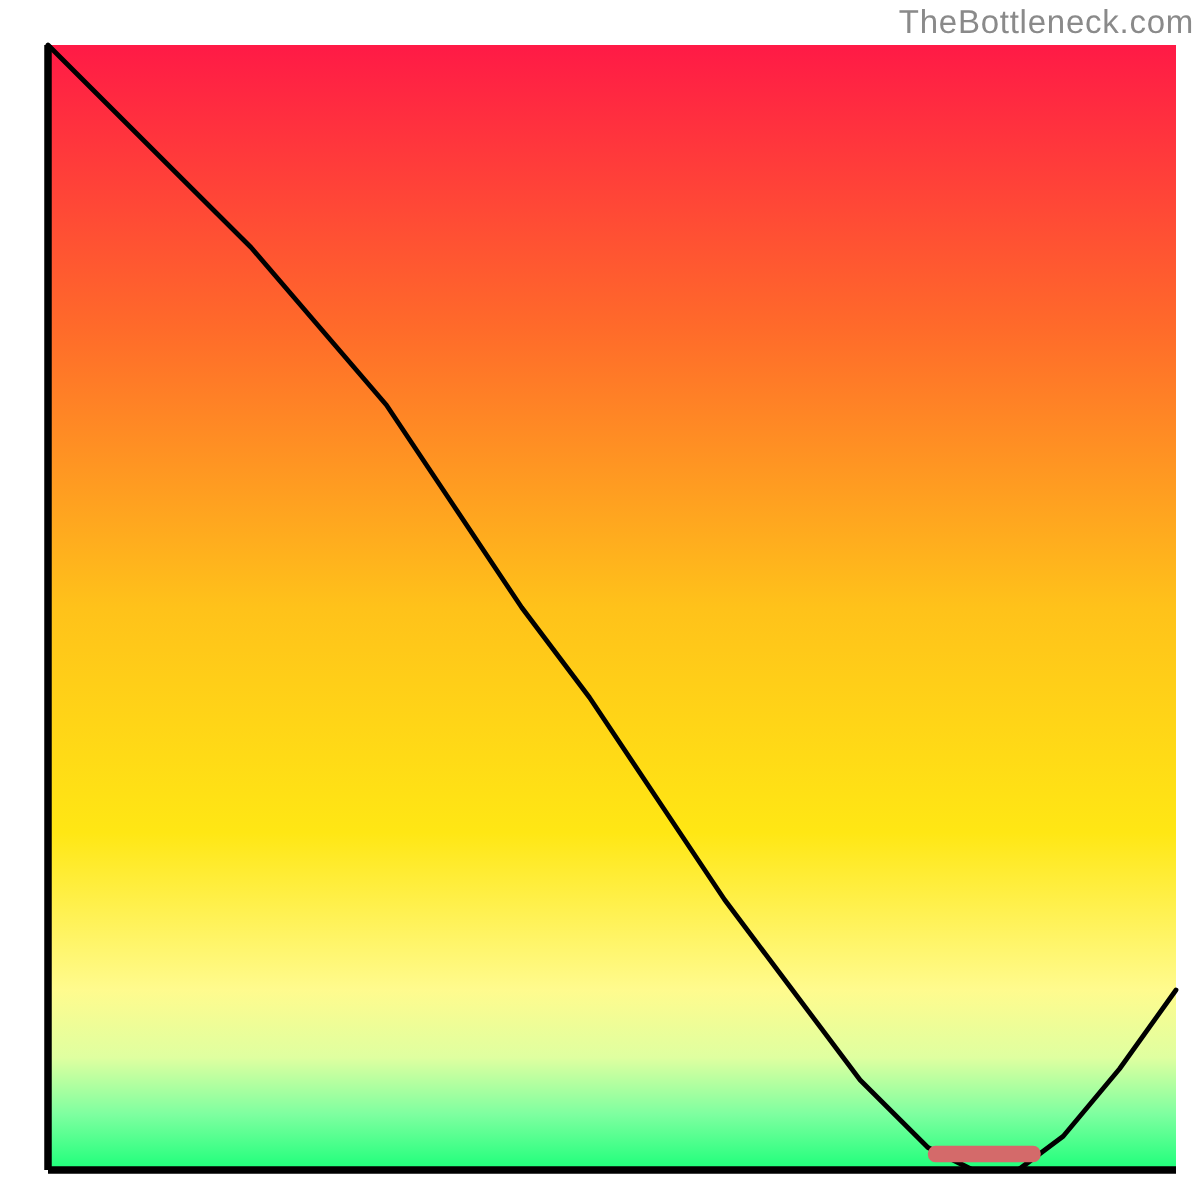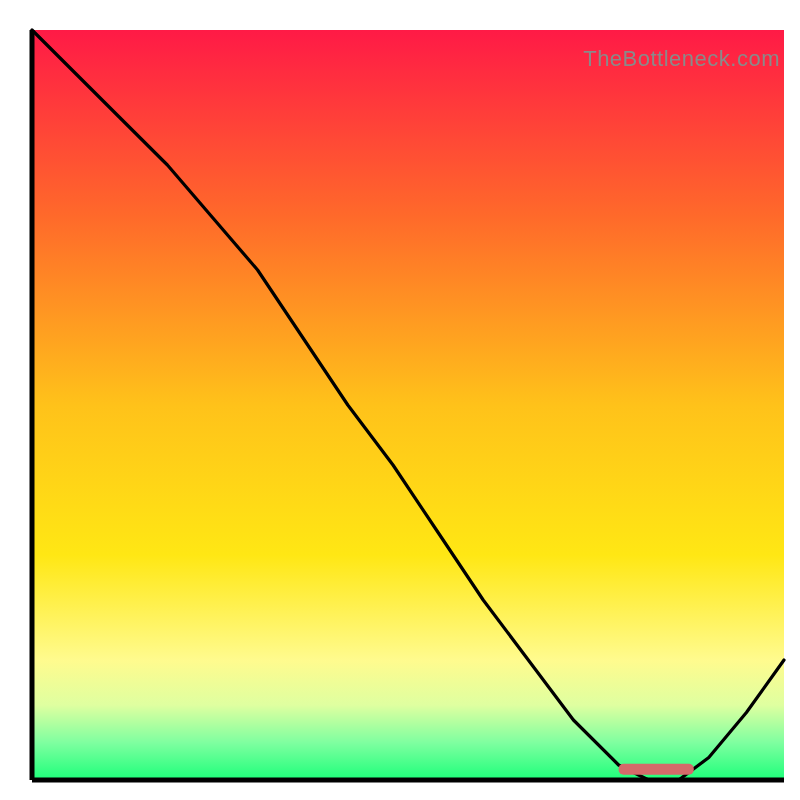--- a/index.html
+++ b/index.html
@@ -1,27 +1,26 @@
 <!DOCTYPE html>
 <html><head>
 <meta charset="utf-8">
 <style>
 html,body{margin:0;padding:0;width:800px;height:800px;background:#fff;overflow:hidden}
 .container{position:relative;width:800px;height:800px}
 .watermark{
   position:absolute;
   top:2px;
-  right:20px;
+  right:4px;
   font-family:Arial,Helvetica,sans-serif;
   font-size:22px;
   color:#8a8a8a;
   letter-spacing:0.5px;
   z-index:3;
   user-select:none;
-  margin-top:44px;
 }
 svg{display:block}
 </style>
 </head>
 <body>
 
 <div class="container">
   <div class="watermark">TheBottleneck.com</div>
 
   <svg width="800" height="800">

